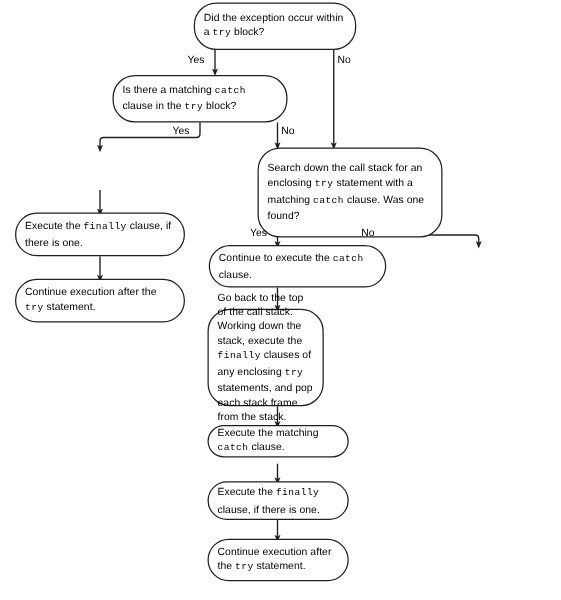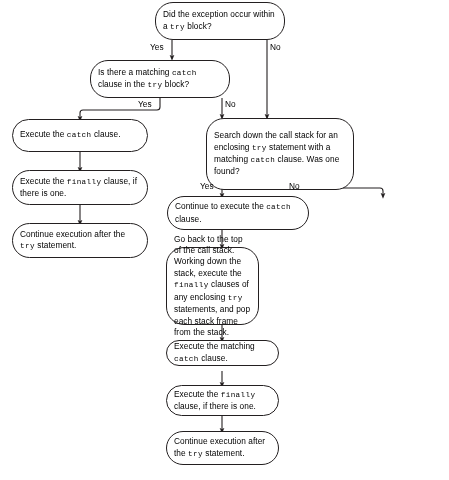--- a/index.html
+++ b/index.html
@@ -97,23 +97,20 @@
   </svg>
 
   <div class="node" style="left:155px; top:2px; width:130px; height:38px;">
     <span class="txt"><span>Did the exception occur within a </span><code>try</code><span> block?</span></span>
   </div>
 
   <div class="node" style="left:90px; top:60px; width:140px; height:38px;">
     <span class="txt"><span>Is there a matching </span><code>catch</code><br><span>clause in the </span><code>try</code><span> block?</span></span>
   </div>
 
-  <div class="node" style="left:12px; top:119px; width:136px; height:33px;">
-    <span class="txt"><span>Execute the </span><code>catch</code><span> clause.</span></span>
-  </div>
 
   <div class="node" style="left:12px; top:170px; width:136px; height:35px;">
     <span class="txt"><span>Execute the </span><code>finally</code><span> clause, if there is one.</span></span>
   </div>
 
   <div class="node" style="left:12px; top:223px; width:136px; height:35px;">
     <span class="txt"><span>Continue execution after the </span><code>try</code><span> statement.</span></span>
   </div>
 
   <div class="node" style="left:162px; top:118px; width:148px; height:72px;margin-left:44px;">

